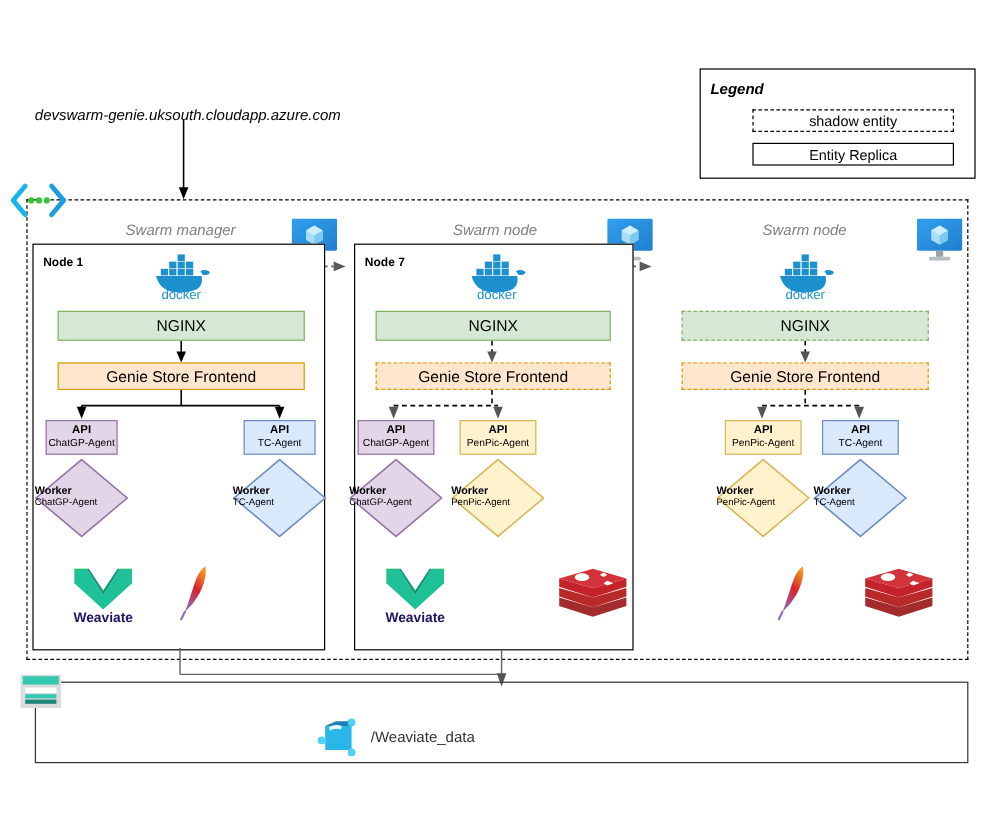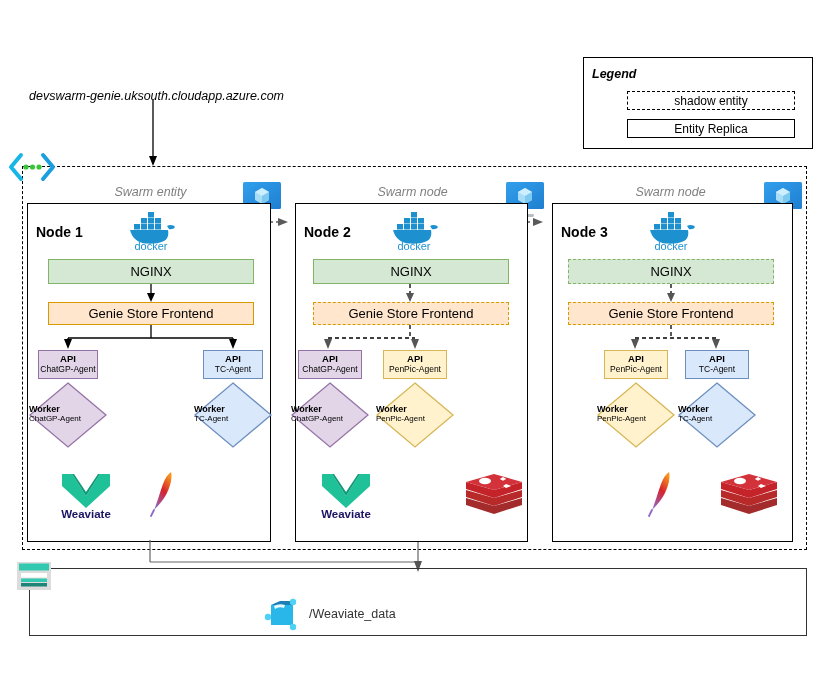--- a/index.html
+++ b/index.html
@@ -30,21 +30,21 @@
   #storage-boundary { left:29px; top:568px; width:778px; height:68px; border:1.4px solid #333; }
 
   
   .node-caption { font-size:12.5px; font-style:italic; color:#808080; text-align:center; }
 
   
   .vm-icon { width:38px; height:36px; }
 
   
   .node-box { border:1.6px solid #000; background:#fff; }
-  .node-title { position:absolute; left:8px; top:20px; font-size:14px; font-weight:bold; }
+  .node-title { position:absolute; left:8px; top:10px; font-size:10px; font-weight:bold; }
 
   
   .docker-logo { width:58px; height:44px; }
 
   
   .svc {
     display:flex; align-items:center; justify-content:center;
     font-size:13px; text-align:center;
   }
   .svc.nginx { background:#d5e8d4; border:1.3px solid #82b366; }
@@ -112,21 +112,21 @@
   <div class="abs" style="left:8px; top:152px;">
     <svg class="code-icon" viewBox="0 0 48 30">
       <path d="M13 3 L3 15 L13 27" stroke="#17b6e8" stroke-width="4" fill="none" stroke-linecap="round" stroke-linejoin="round"></path>
       <path d="M35 3 L45 15 L35 27" stroke="#1a9ee0" stroke-width="4" fill="none" stroke-linecap="round" stroke-linejoin="round"></path>
       <circle cx="18" cy="15" r="2.6" fill="#3ac43a"></circle>
       <circle cx="24.5" cy="15" r="2.6" fill="#3ac43a"></circle>
       <circle cx="31" cy="15" r="2.6" fill="#3ac43a"></circle>
     </svg>
   </div>
 
-  <div class="abs node-caption" style="left:78px; top:185px; width:145px;">Swarm entity</div>
+  <div class="abs node-caption" style="left:78px; top:185px; width:145px;">Swarm manager</div>
   <div class="abs node-caption" style="left:340px; top:185px; width:145px;">Swarm node</div>
   <div class="abs node-caption" style="left:598px; top:185px; width:145px;">Swarm node</div>
 
   <div class="abs" style="left:243px; top:182px;">
     <svg class="vm-icon" viewBox="0 0 38 36">
       <defs>
           <linearGradient id="vmg1" x1="0" y1="0" x2="1" y2="1">
         <stop offset="0" stop-color="#32a0ec"></stop>
             <stop offset="1" stop-color="#1f7ed0"></stop>
           </linearGradient>
@@ -254,21 +254,21 @@
             <stop offset="0.45" stop-color="#d6232c"></stop>
             <stop offset="1" stop-color="#8f69c6"></stop>
           </linearGradient>
         </defs>
       <path d="M21 2 C23 9 19 22 12 31 C9 35 6 38 4 40 C7 33 10 22 13 14 C15 8 18 4 21 2 Z" fill="url(#fea1)"></path>
       <path d="M4 40 L1 46" stroke="#8f69c6" stroke-width="1.8" stroke-linecap="round"></path>
     </svg>
   </div>
 
   <div class="abs node-box" style="left:295px; top:203px; width:233px; height:339px;">
-    <div class="node-title">Node 2</div>
+    <div class="node-title">Node 7</div>
   </div>
   <div class="abs" style="left:385px; top:207px; text-align:center; width:58px;">
     <svg class="docker-logo" viewBox="0 0 58 44">
       <g fill="#1d91d0">
         <rect x="19" y="17" width="6" height="5.5"></rect>
           <rect x="26" y="17" width="6" height="5.5"></rect>
         <rect x="33" y="17" width="6" height="5.5"></rect>
           <rect x="19" y="11" width="6" height="5.5"></rect>
         <rect x="26" y="11" width="6" height="5.5"></rect>
           <rect x="33" y="11" width="6" height="5.5"></rect>
@@ -334,23 +334,20 @@
         <path d="M31 26 L59 18 L59 25 L31 34 L3 25 L3 18 Z" fill="#b82a2a"></path>
         <path d="M31 18 L59 10 L59 17 L31 26 L3 17 L3 10 Z" fill="#c4232a"></path>
         <path d="M31 2 L59 10 L31 18 L3 10 Z" fill="#d3323a"></path>
         <ellipse cx="22" cy="9" rx="6" ry="3.2" fill="#fff"></ellipse>
         <path d="M40 5 l3.2 1.9 -3.2 1.9 -3.2-1.9 Z" fill="#fff"></path>
         <path d="M43 12 l5 2 -5 2 -3-2 Z" fill="#fff"></path>
       </g>
     </svg>
   </div>
 
-  <div class="abs node-box" style="left:552px; top:203px; width:241px; height:339px;">
-    <div class="node-title">Node 3</div>
-  </div>
   <div class="abs" style="left:642px; top:207px; text-align:center; width:58px;">
     <svg class="docker-logo" viewBox="0 0 58 44">
       <g fill="#1d91d0">
         <rect x="19" y="17" width="6" height="5.5"></rect>
           <rect x="26" y="17" width="6" height="5.5"></rect>
         <rect x="33" y="17" width="6" height="5.5"></rect>
           <rect x="19" y="11" width="6" height="5.5"></rect>
         <rect x="26" y="11" width="6" height="5.5"></rect>
           <rect x="33" y="11" width="6" height="5.5"></rect>
         <rect x="26" y="5" width="6" height="5.5"></rect>

